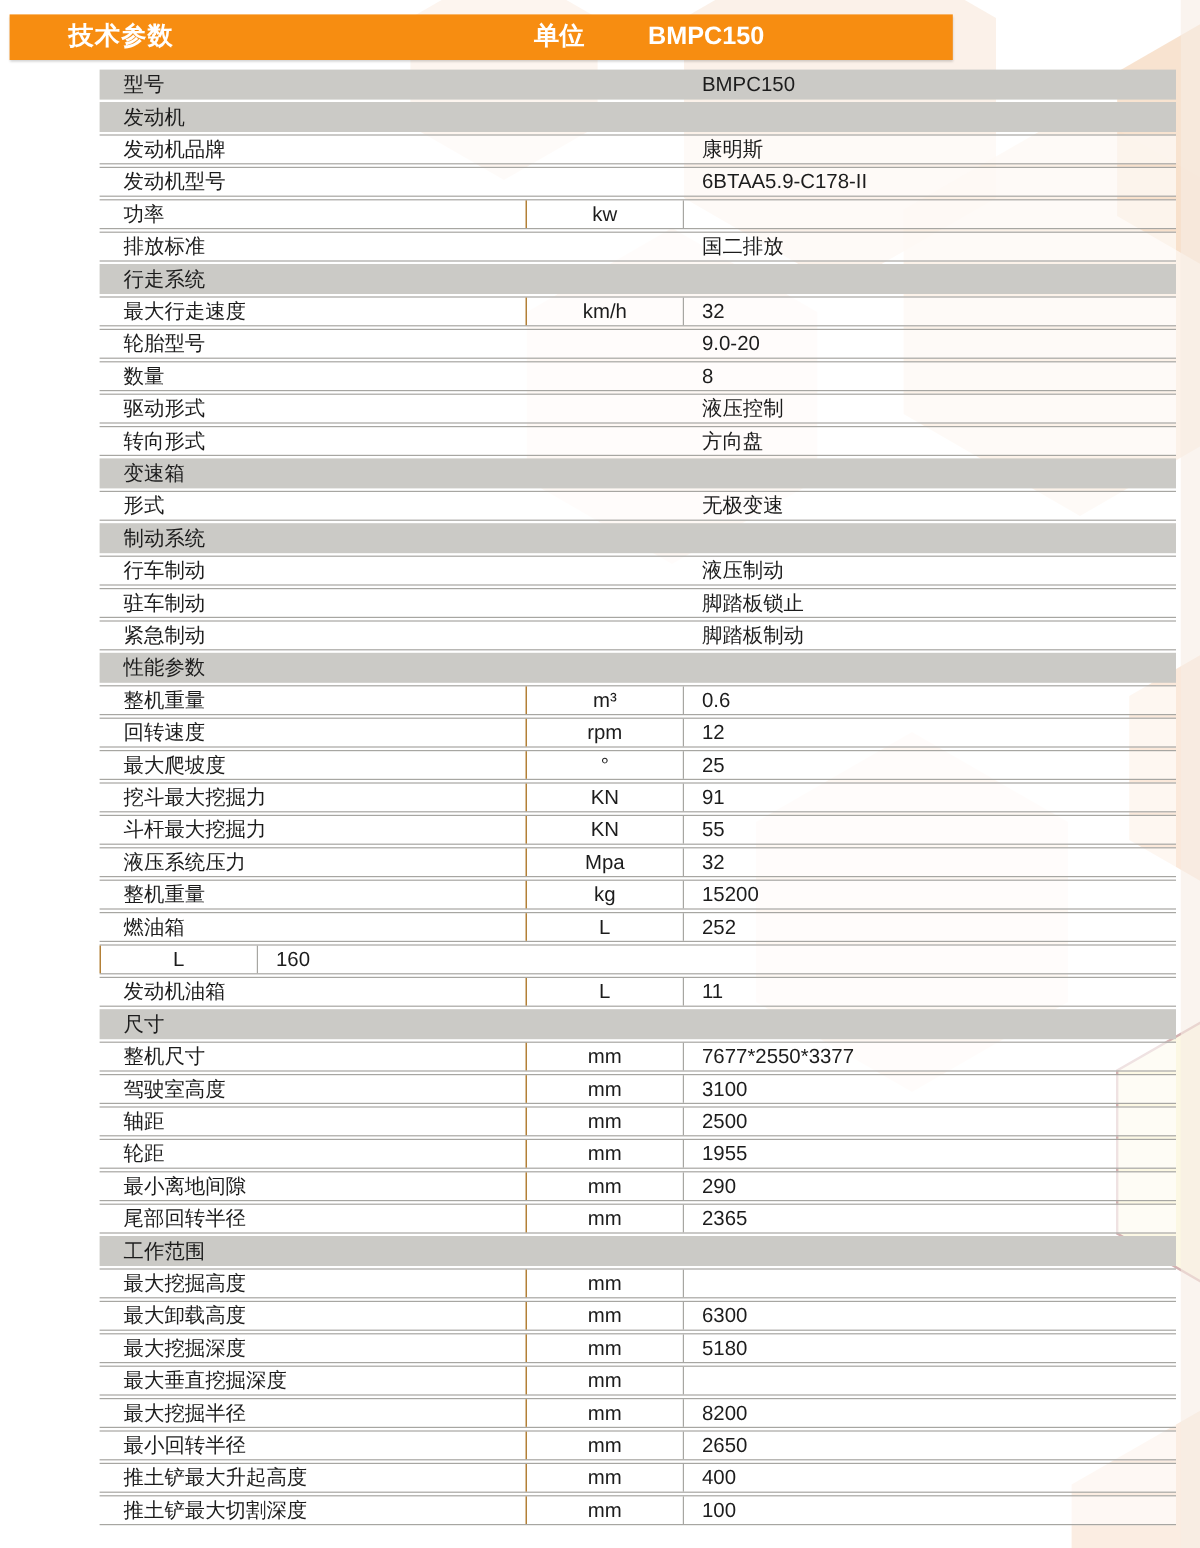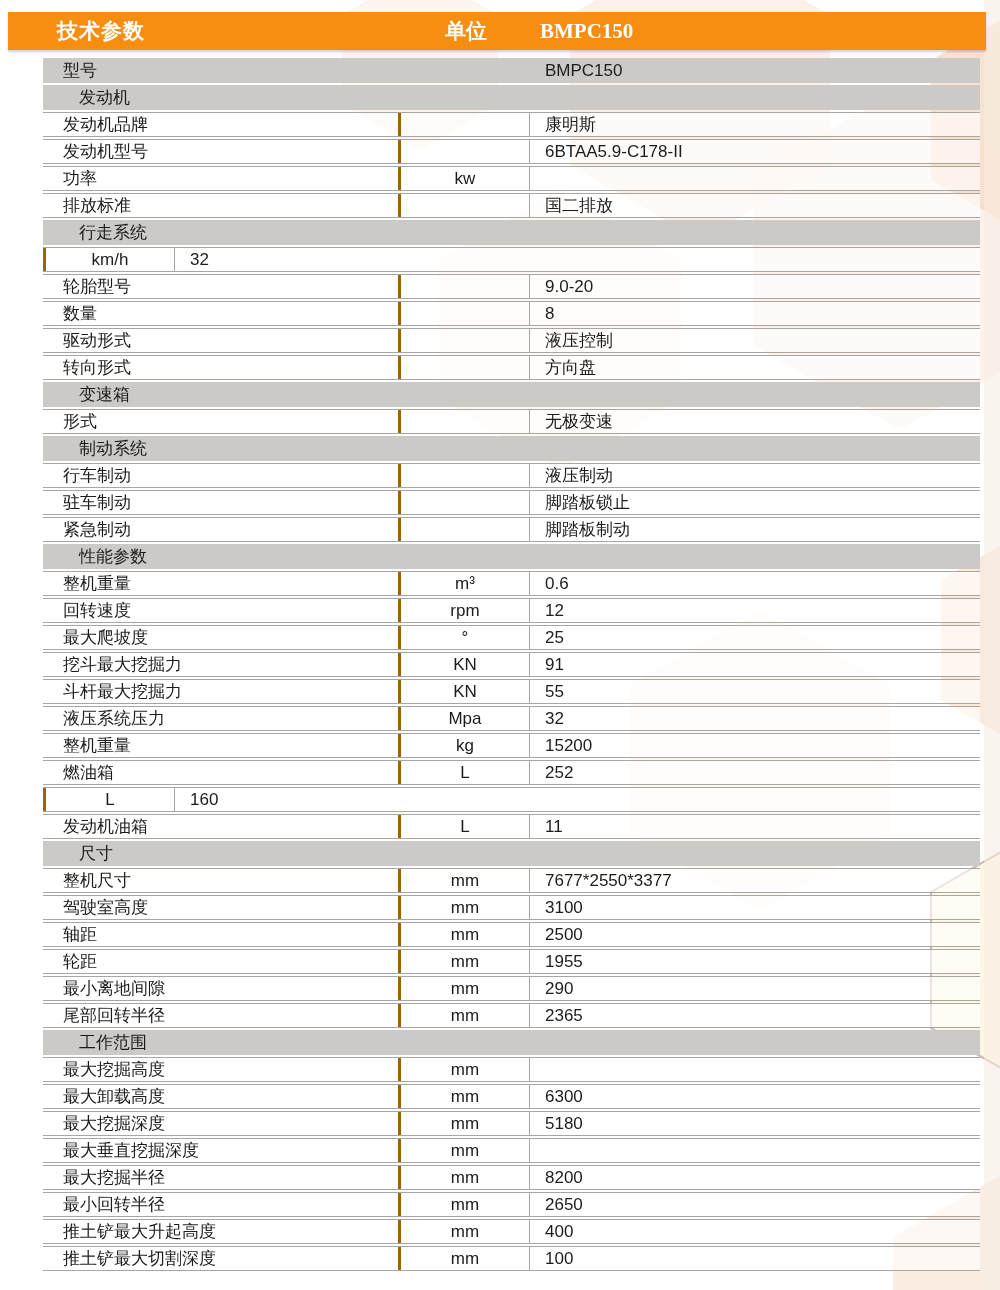--- a/index.html
+++ b/index.html
@@ -9,65 +9,66 @@
     background:#ffffff;
     position:relative;
     overflow:hidden;
     color:#1c1c1c;
   }
   .bg-pattern{
     position:absolute;left:0;top:0;width:1000px;height:1290px;
     pointer-events:none;
   }
   .header-bar{
-    position:absolute;left:8px;top:12px;width:978px;height:38px;
+    position:absolute;left:8px;top:12px;width:786px;height:38px;
     background:var(--accent,#F78D11);
     box-shadow:0 2px 2px rgba(0,0,0,0.18);
-    font-family:Liberation Serif, serif;
   }
   .header-bar span{
     position:absolute;top:0;line-height:38px;
     color:#ffffff;font-weight:bold;font-size:21px;
     white-space:nowrap;
   }
   .hb-title{left:49px;letter-spacing:1px;}
   .hb-unit{left:437px;font-size:19px;}
   .hb-model{left:532px;font-size:19px;}
   .spec-table{
     position:absolute;left:43px;top:58px;width:937px;
   }
   .row{
     box-sizing:border-box;
     height:25px;
     margin-bottom:2px;
     display:flex;
     align-items:stretch;
     font-size:17px;
     line-height:23px;
+    margin-left:40px;
   }
   .section-row{
     background:var(--section-gray,#cbcac6);
-    padding-left:36px;
+    padding-left:20px;
     line-height:25px;
   }
   .model-row{
     background:var(--section-gray,#cbcac6);
     line-height:25px;
   }
   .data-row{
     background:rgba(255,255,255,0.62);
     border-top:1px solid #a7a6a2;
     border-bottom:1px solid #a7a6a2;
+    align-items:center;
   }
   .cell{display:block;box-sizing:border-box;white-space:nowrap;overflow:visible;}
   .cell.label{width:355px;padding-left:20px;}
   .cell.unit{width:132px;text-align:center;}
   .cell.value{flex:1;padding-left:15px;}
   .data-row .cell.unit{
-    border-left:3px solid #a16207;
+    border-left:1px solid #a16207;
     border-right:1px solid #a7a6a2;
   }
   .model-row .cell.unit{border:none;}
 </style>
 </head>
 <body style="--accent: #F78D11; --section-gray: #cbcac6;">
 
 <svg class="bg-pattern" viewBox="0 0 1000 1290" xmlns="http://www.w3.org/2000/svg">
   <polygon points="700,-60 830,15 830,165 700,240 570,165 570,15" fill="#f8e8da" opacity="0.6"></polygon>
   <polygon points="900,90 1047,175 1047,345 900,430 753,345 753,175" fill="#fbeee2" opacity="0.75"></polygon>
@@ -119,20 +120,21 @@
     <span class="cell label">排放标准</span>
     <span class="cell unit"></span>
     <span class="cell value">国二排放</span>
   </div>
 
   <div class="row section-row">
     <span class="section-name">行走系统</span>
   </div>
 
   <div class="row data-row">
+    <span class="cell label">最大行走速度</span>
     <span class="cell unit">km/h</span>
     <span class="cell value">32</span>
   </div>
 
   <div class="row data-row">
     <span class="cell label">轮胎型号</span>
     <span class="cell unit"></span>
     <span class="cell value">9.0-20</span>
   </div>
 

